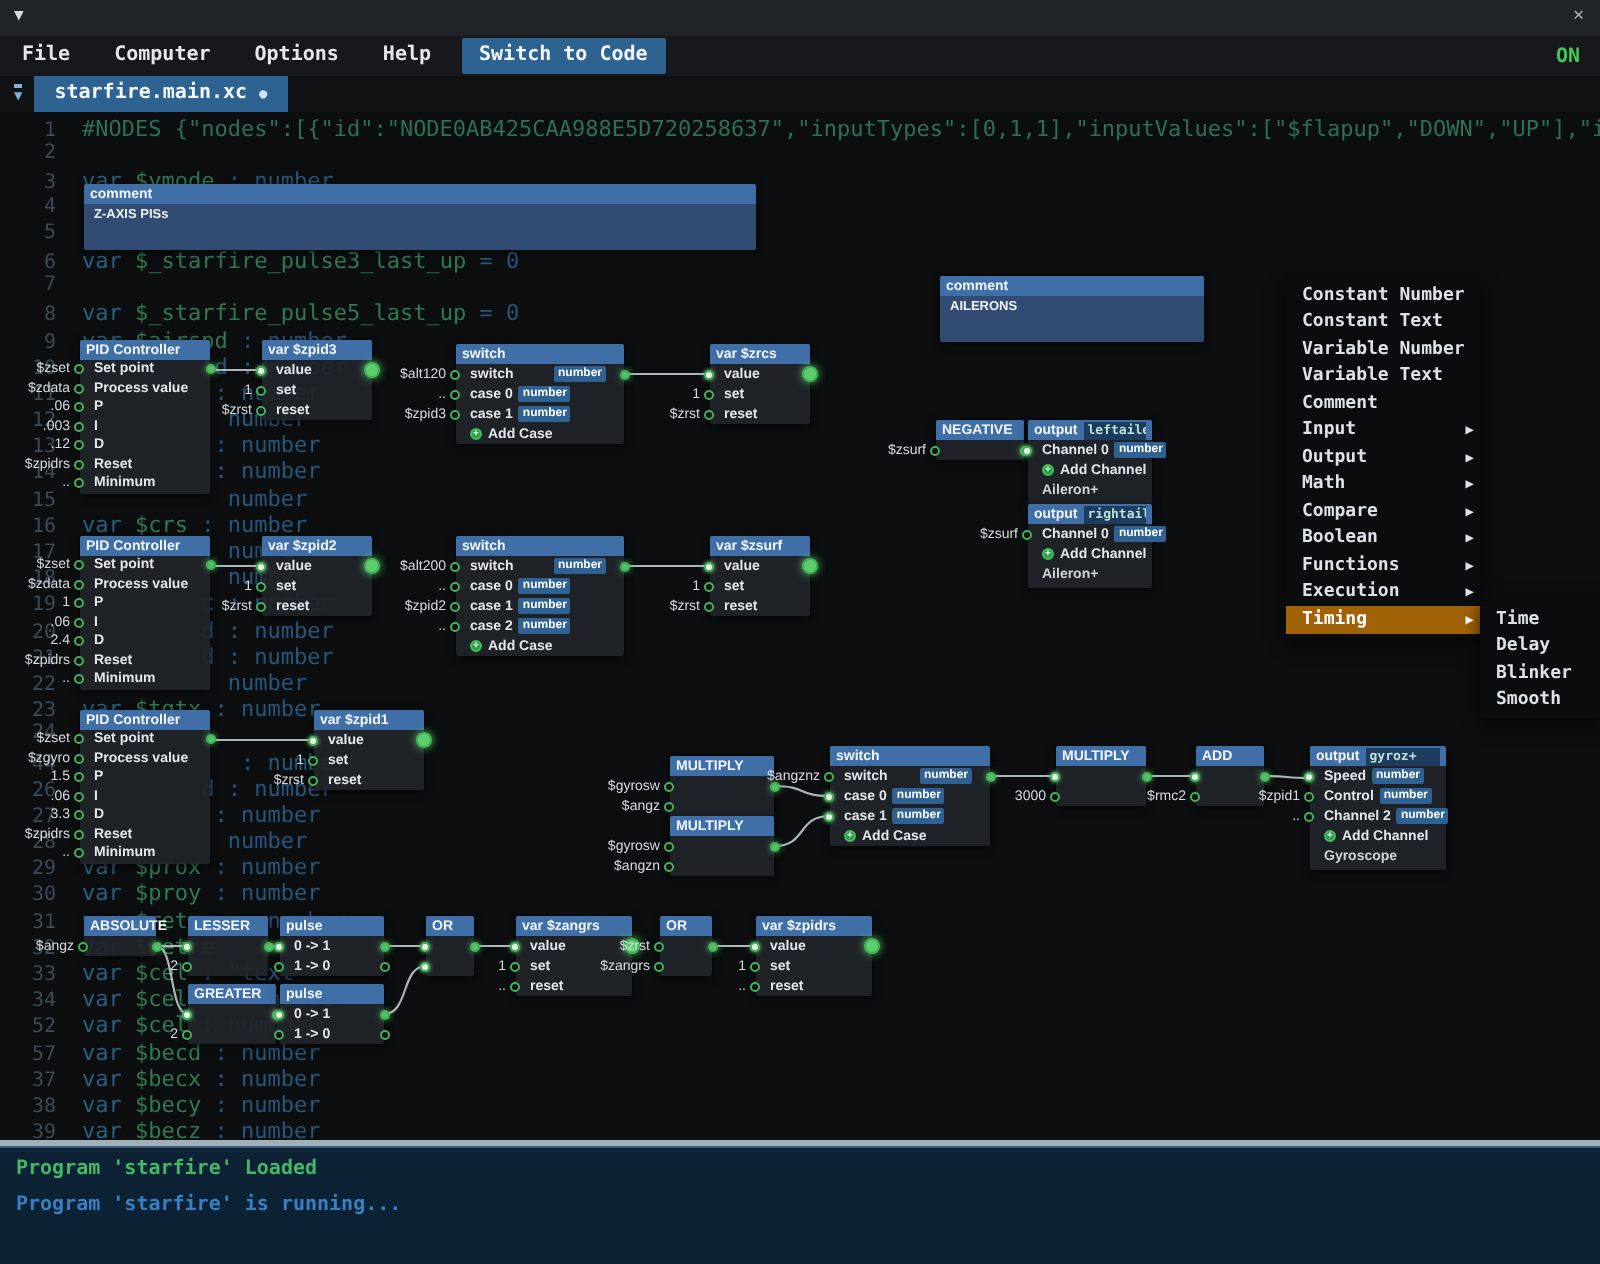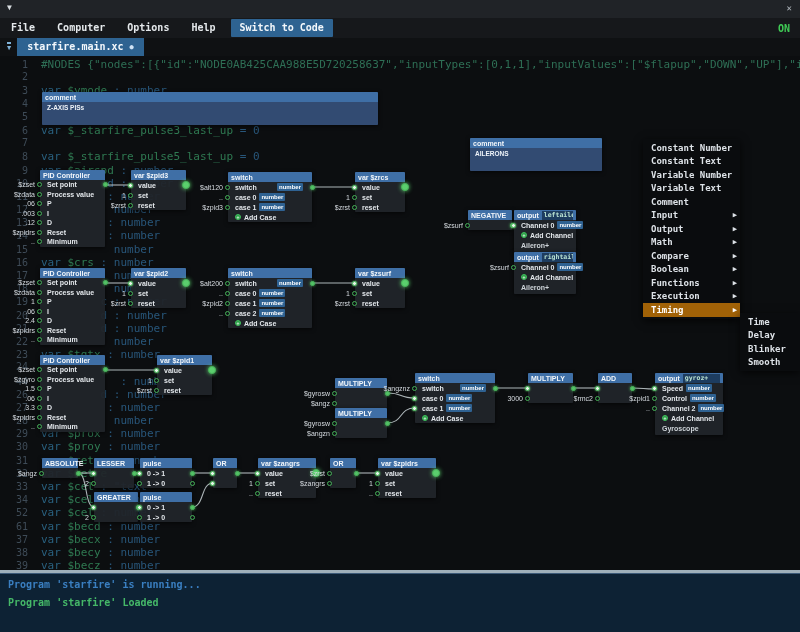--- a/index.html
+++ b/index.html
@@ -212,21 +212,21 @@
         </div>
         <div class="cline">
           <span class="ln">34</span>
           <span class="ct"><span class="ty"></span><span class="kw">var </span><span class="vn">$cel</span><span class="ty">      number</span></span>
         </div>
         <div class="cline">
           <span class="ln">52</span>
           <span class="ct"><span class="ty"></span><span class="kw">var </span><span class="vn">$cel</span><span class="ty"> : number</span></span>
         </div>
         <div class="cline">
-          <span class="ln">61</span>
+          <span class="ln">57</span>
           <span class="ct"><span class="ty"></span><span class="kw">var </span><span class="vn">$becd</span><span class="ty"> : number</span></span>
         </div>
         <div class="cline">
           <span class="ln">37</span>
           <span class="ct"><span class="ty"></span><span class="kw">var </span><span class="vn">$becx</span><span class="ty"> : number</span></span>
         </div>
         <div class="cline">
           <span class="ln">38</span>
           <span class="ct"><span class="ty"></span><span class="kw">var </span><span class="vn">$becy</span><span class="ty"> : number</span></span>
         </div>
@@ -880,35 +880,35 @@
         </div>
         <div class="mitem">
           <span>Execution</span>
           <span class="marr">▶</span>
         </div>
         <div class="mitem active">
           <span>Timing</span>
           <span class="marr">▶</span>
         </div>
       </div>
-    <div class="ctxmenu" id="ctxsub" style="left: 740px; top: 245px; width: 60px; margin-top: 12px;">
+    <div class="ctxmenu" id="ctxsub" style="left: 740px; top: 245px; width: 60px;">
         <div class="mitem">
           <span>Time</span>
         </div>
         <div class="mitem">
           <span>Delay</span>
         </div>
         <div class="mitem">
           <span>Blinker</span>
         </div>
         <div class="mitem">
           <span>Smooth</span>
         </div>
       </div>
   </div>
   <div class="console">
     <div class="divider"></div>
     <div id="consolelines">
+        <div class="conline" style="color:#45b868">Program 'starfire' Loaded</div>
         <div class="conline" style="color:#3a7fc1">Program 'starfire' is running...</div>
-        <div class="conline" style="color:#45b868">Program 'starfire' Loaded</div>
       </div>
   </div>
 </div>
 
 </body></html>

